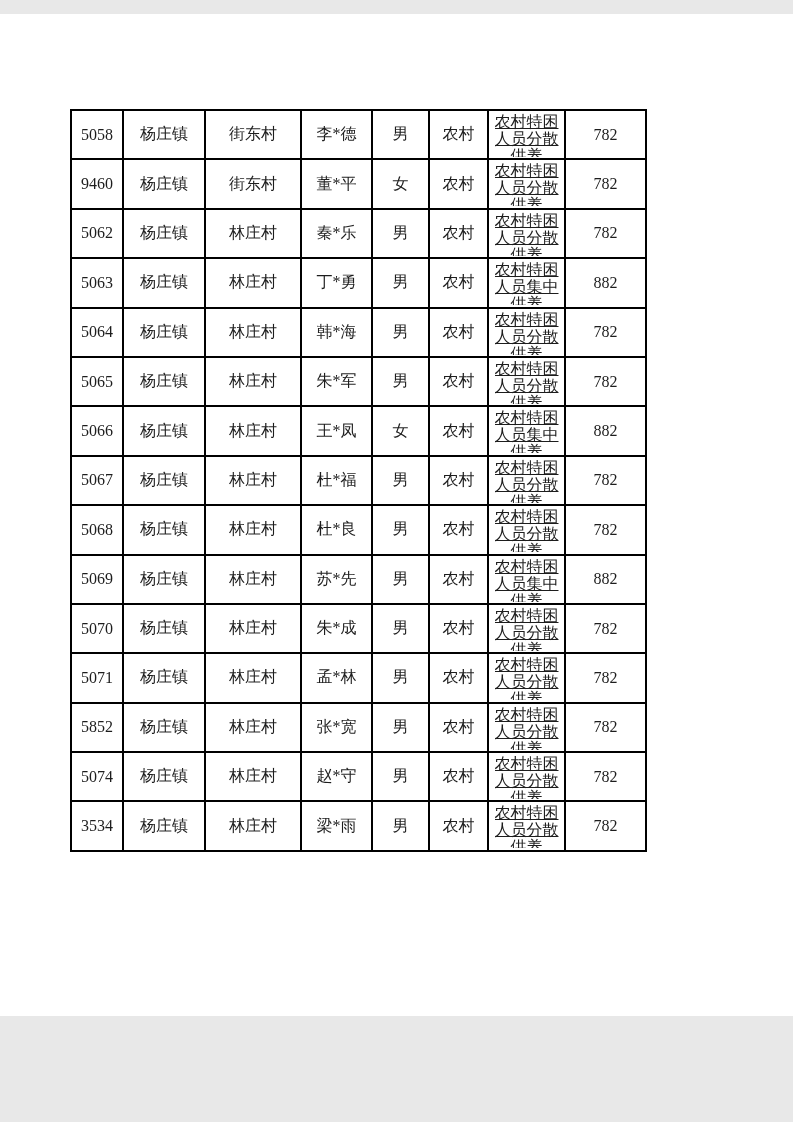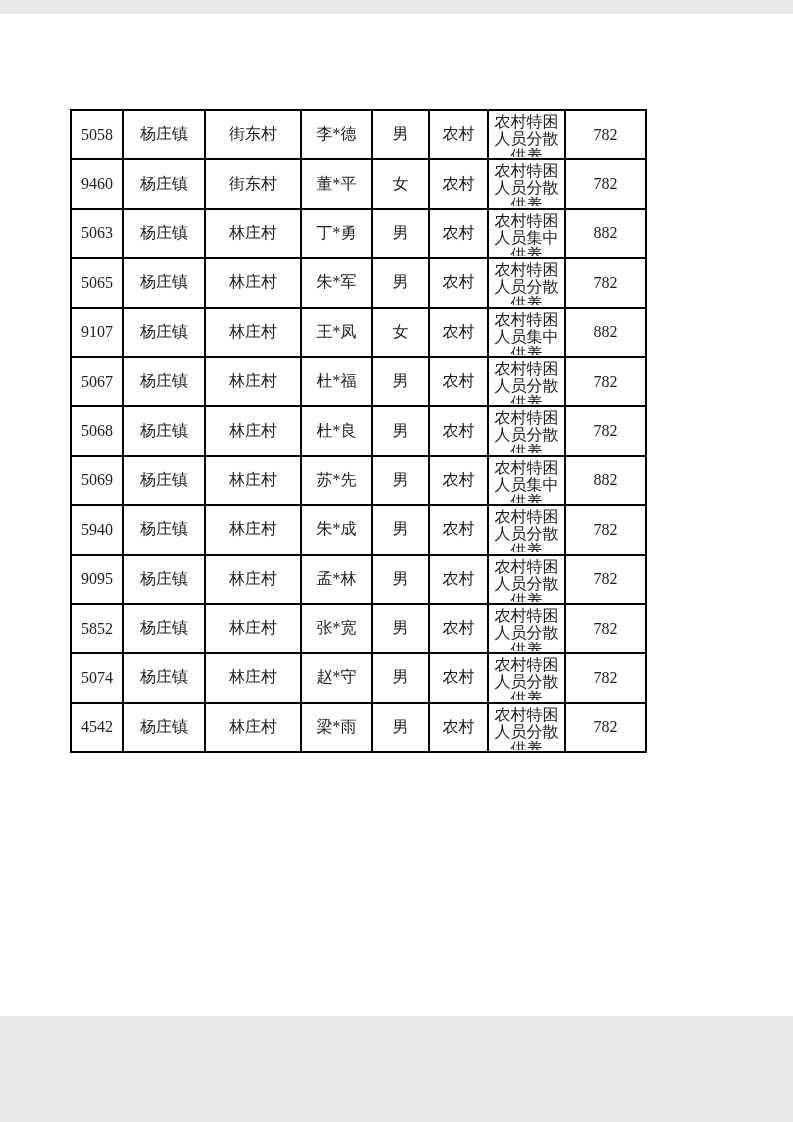--- a/index.html
+++ b/index.html
@@ -33,20 +33,21 @@
     text-align: center;
     vertical-align: middle;
     height: 47.4px;
     padding: 0;
     overflow: hidden;
     white-space: nowrap;
   }
   table.roster td.c-cat {
     vertical-align: top;
     white-space: normal;
+    text-decoration: underline;
   }
   .cat-inner {
     display: block;
     width: 64px;
     margin: 2px auto 0 auto;
     line-height: 17px;
     max-height: 44px;
     overflow: hidden;
     text-align: center;
     word-break: break-all;
@@ -89,50 +90,74 @@
     <td>董*平</td>
     <td>女</td>
     <td>农村</td>
     <td class="c-cat">
       <span class="cat-inner">农村特困人员分散供养</span>
     </td>
     <td>782</td>
   </tr>
 
 
+  <tr>
+    <td>5062</td>
+    <td>杨庄镇</td>
+    <td>林庄村</td>
+    <td>秦*乐</td>
+    <td>男</td>
+    <td>农村</td>
+    <td class="c-cat">
+      <span class="cat-inner">农村特困人员分散供养</span>
+    </td>
+    <td>782</td>
+  </tr>
 
   <tr>
     <td>5063</td>
     <td>杨庄镇</td>
     <td>林庄村</td>
     <td>丁*勇</td>
     <td>男</td>
     <td>农村</td>
     <td class="c-cat">
       <span class="cat-inner">农村特困人员集中供养</span>
     </td>
     <td>882</td>
   </tr>
 
+  <tr>
+    <td>5064</td>
+    <td>杨庄镇</td>
+    <td>林庄村</td>
+    <td>韩*海</td>
+    <td>男</td>
+    <td>农村</td>
+    <td class="c-cat">
+      <span class="cat-inner">农村特困人员分散供养</span>
+    </td>
+    <td>782</td>
+  </tr>
 
   <tr>
     <td>5065</td>
     <td>杨庄镇</td>
     <td>林庄村</td>
     <td>朱*军</td>
     <td>男</td>
     <td>农村</td>
     <td class="c-cat">
       <span class="cat-inner">农村特困人员分散供养</span>
     </td>
     <td>782</td>
   </tr>
 
   <tr>
-    <td>9107</td>
+    <td>5066</td>
     <td>杨庄镇</td>
     <td>林庄村</td>
     <td>王*凤</td>
     <td>女</td>
     <td>农村</td>
     <td class="c-cat">
       <span class="cat-inner">农村特困人员集中供养</span>
     </td>
     <td>882</td>
   </tr>
@@ -170,34 +195,34 @@
     <td>苏*先</td>
     <td>男</td>
     <td>农村</td>
     <td class="c-cat">
       <span class="cat-inner">农村特困人员集中供养</span>
     </td>
     <td>882</td>
   </tr>
 
   <tr>
-    <td>5940</td>
+    <td>5070</td>
     <td>杨庄镇</td>
     <td>林庄村</td>
     <td>朱*成</td>
     <td>男</td>
     <td>农村</td>
     <td class="c-cat">
       <span class="cat-inner">农村特困人员分散供养</span>
     </td>
     <td>782</td>
   </tr>
 
   <tr>
-    <td>9095</td>
+    <td>5071</td>
     <td>杨庄镇</td>
     <td>林庄村</td>
     <td>孟*林</td>
     <td>男</td>
     <td>农村</td>
     <td class="c-cat">
       <span class="cat-inner">农村特困人员分散供养</span>
     </td>
     <td>782</td>
   </tr>
@@ -223,21 +248,21 @@
     <td>赵*守</td>
     <td>男</td>
     <td>农村</td>
     <td class="c-cat">
       <span class="cat-inner">农村特困人员分散供养</span>
     </td>
     <td>782</td>
   </tr>
 
   <tr>
-    <td>4542</td>
+    <td>3534</td>
     <td>杨庄镇</td>
     <td>林庄村</td>
     <td>梁*雨</td>
     <td>男</td>
     <td>农村</td>
     <td class="c-cat">
       <span class="cat-inner">农村特困人员分散供养</span>
     </td>
     <td>782</td>
   </tr>

